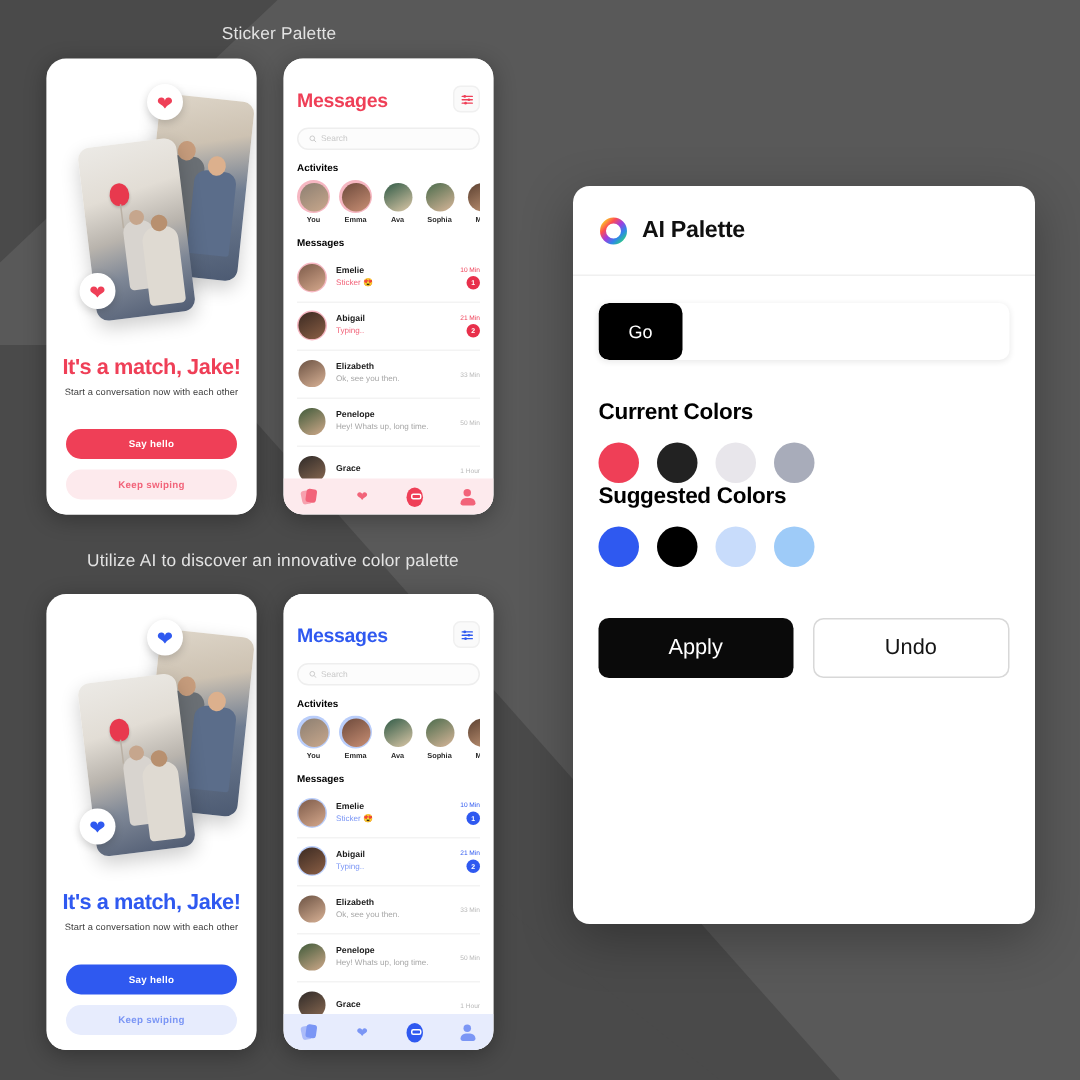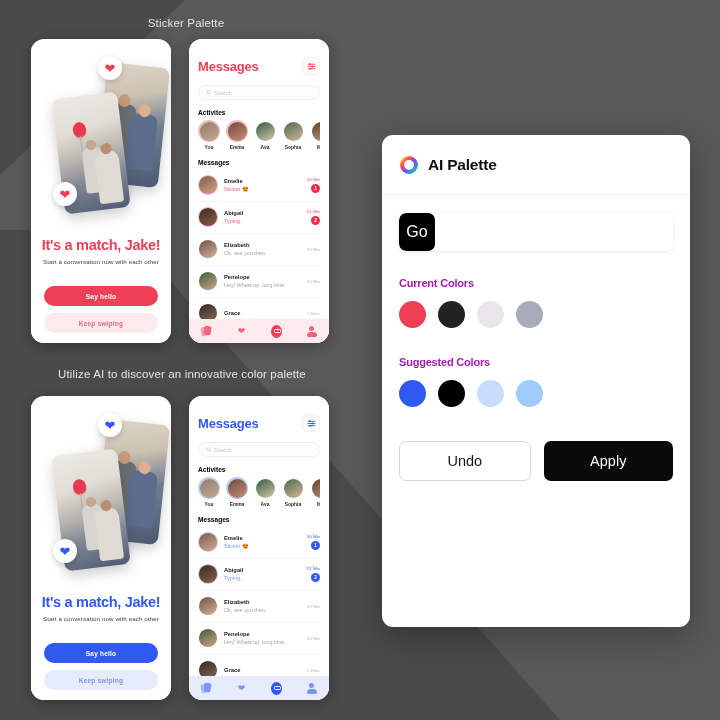--- a/index.html
+++ b/index.html
@@ -155,50 +155,50 @@
     font-weight:bold;
   }
   .tabbar {
     position:absolute; left:0; right:0; bottom:0; height:24px;
     display:flex; align-items:center; justify-content:space-around;
   }
   .tab-ic { width:11px; height:11px; position:relative; }
 
   
   #ai-panel {
-    position:absolute; left:382px; top:135px; width:308px; height:492px;
+    position:absolute; left:382px; top:124px; width:308px; height:492px;
     background:#fff; border-radius:11px; overflow:hidden;
     box-shadow:0 10px 34px rgba(0,0,0,.30);
   }
   #panel-header {
     height:60px; border-bottom:1px solid #f0f0f0; display:flex; align-items:center;
     padding-left:17px; gap:9px;
   }
   #panel-title { font-size:15.5px; font-weight:bold; letter-spacing:-.2px; color:#101010; }
   #panel-body { padding:18px 17px 0 17px; }
 
   #search-row { display:flex; height:38px; border-radius:7px; overflow:hidden; box-shadow:0 1px 4px rgba(0,0,0,.09); }
   #search-field {
     flex:1; border:1px solid #ededed; border-right:none; border-radius:7px 0 0 7px;
     background:#fff; display:flex; align-items:center; gap:8px; padding-left:11px;
   }
   #search-value { font-size:13.5px; color:#1b1b1b; }
   #go-button {
-    width:36px; background:#000; color:#fff; display:flex; align-items:center;
-    justify-content:center; font-size:16px; border-radius:7px;
+    width:56px; background:#000; color:#fff; display:flex; align-items:center;
+    justify-content:center; font-size:12px; border-radius:7px;
   }
   #or-text { text-align:center; font-size:12.5px; color:#9a9a9a; margin:11px 0 10px; }
   #generate-button {
     height:42px; background:#0a0a0a; color:#fff; border-radius:7px;
     display:flex; align-items:center; justify-content:center;
     font-size:14.5px; font-weight:bold; letter-spacing:-.1px;
   }
-  .swatch-heading { font-size:11px; font-weight:bold; color:#a21caf; letter-spacing:-.2px; }
+  .swatch-heading { font-size:15px; font-weight:bold; color:#000000; letter-spacing:-.2px; }
   #current-heading { margin-top:26px; }
-  #suggested-heading { margin-top:28px; }
+  #suggested-heading { }
   .swatch-row { display:flex; gap:12px; margin-top:12px; }
   .swatch { width:27px; height:27px; border-radius:50%; }
   #action-row { display:flex; gap:13px; margin-top:34px; }
   #apply-button {
     flex:1; height:40px; background:#0a0a0a; color:#fff; border-radius:7px;
     display:flex; align-items:center; justify-content:center; font-size:14.5px;
   }
   #undo-button {
     flex:1; height:40px; background:#fff; color:#151515; border:1px solid #d8d8d8;
     border-radius:7px; display:flex; align-items:center; justify-content:center; font-size:14.5px;
@@ -612,17 +612,17 @@
 
     <div class="swatch-heading" id="suggested-heading">Suggested Colors</div>
     <div class="swatch-row" id="suggested-swatches">
         <div class="swatch" style="background: rgb(47, 89, 240);"></div>
         <div class="swatch" style="background: rgb(0, 0, 0);"></div>
         <div class="swatch" style="background: rgb(200, 220, 251);"></div>
         <div class="swatch" style="background: rgb(158, 203, 248);"></div>
       </div>
 
     <div id="action-row">
+      <div id="apply-button">Apply</div>
       <div id="undo-button">Undo</div>
-      <div id="apply-button">Apply</div>
     </div>
   </div>
 </div>
 
 </body></html>

